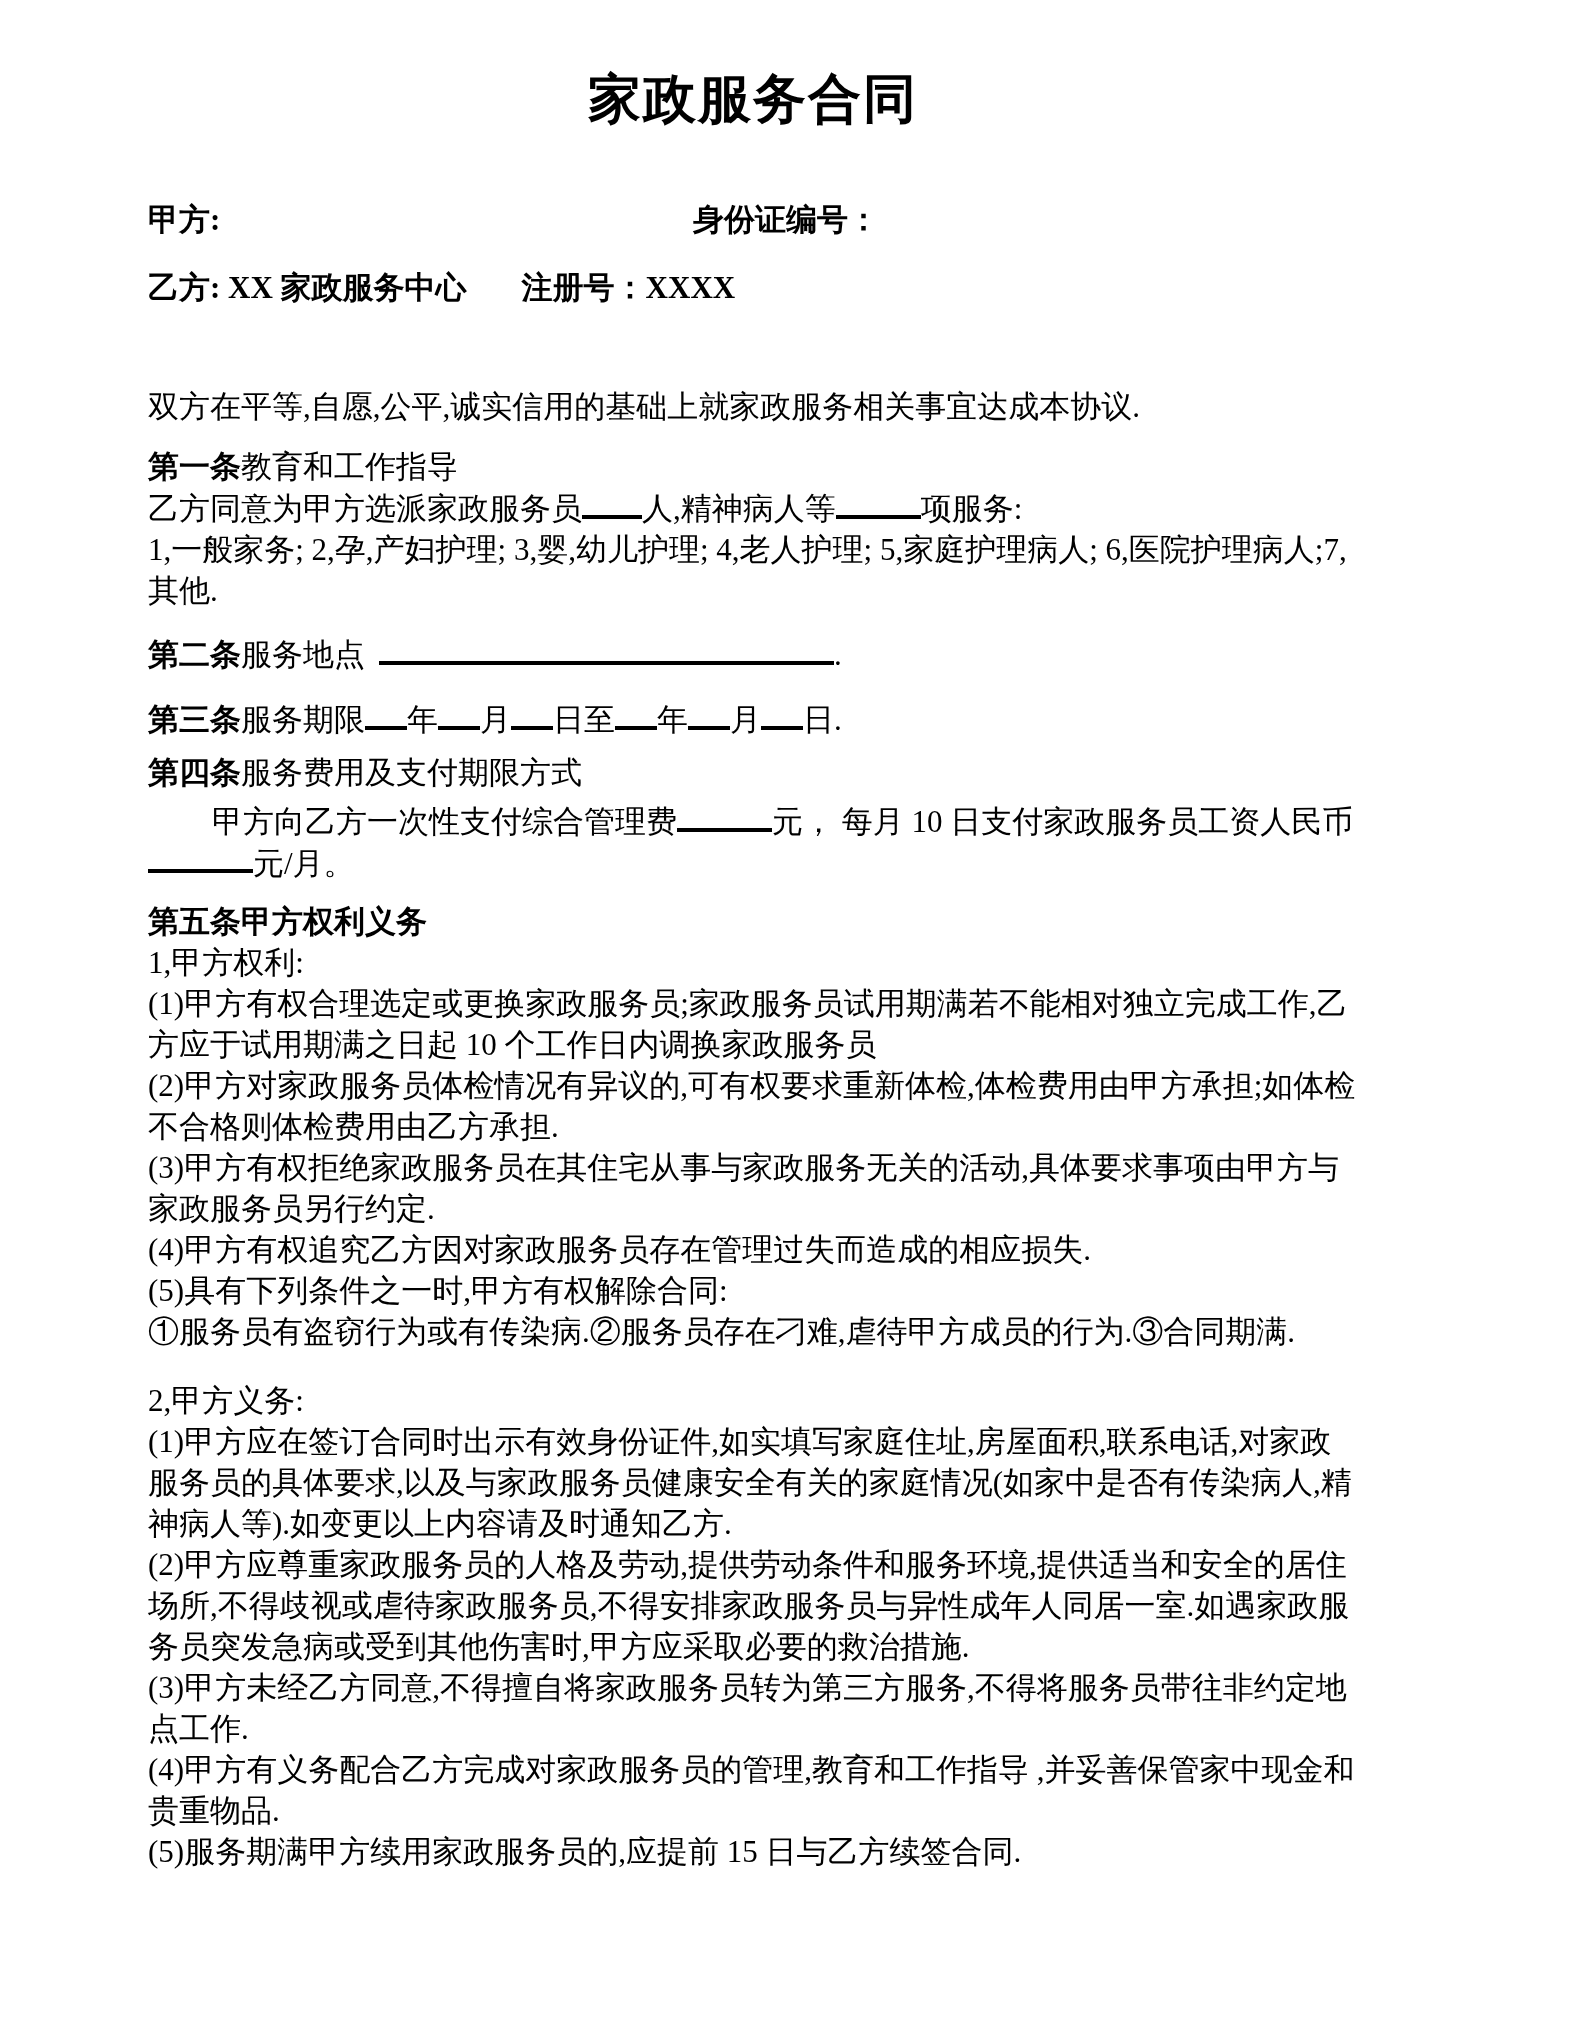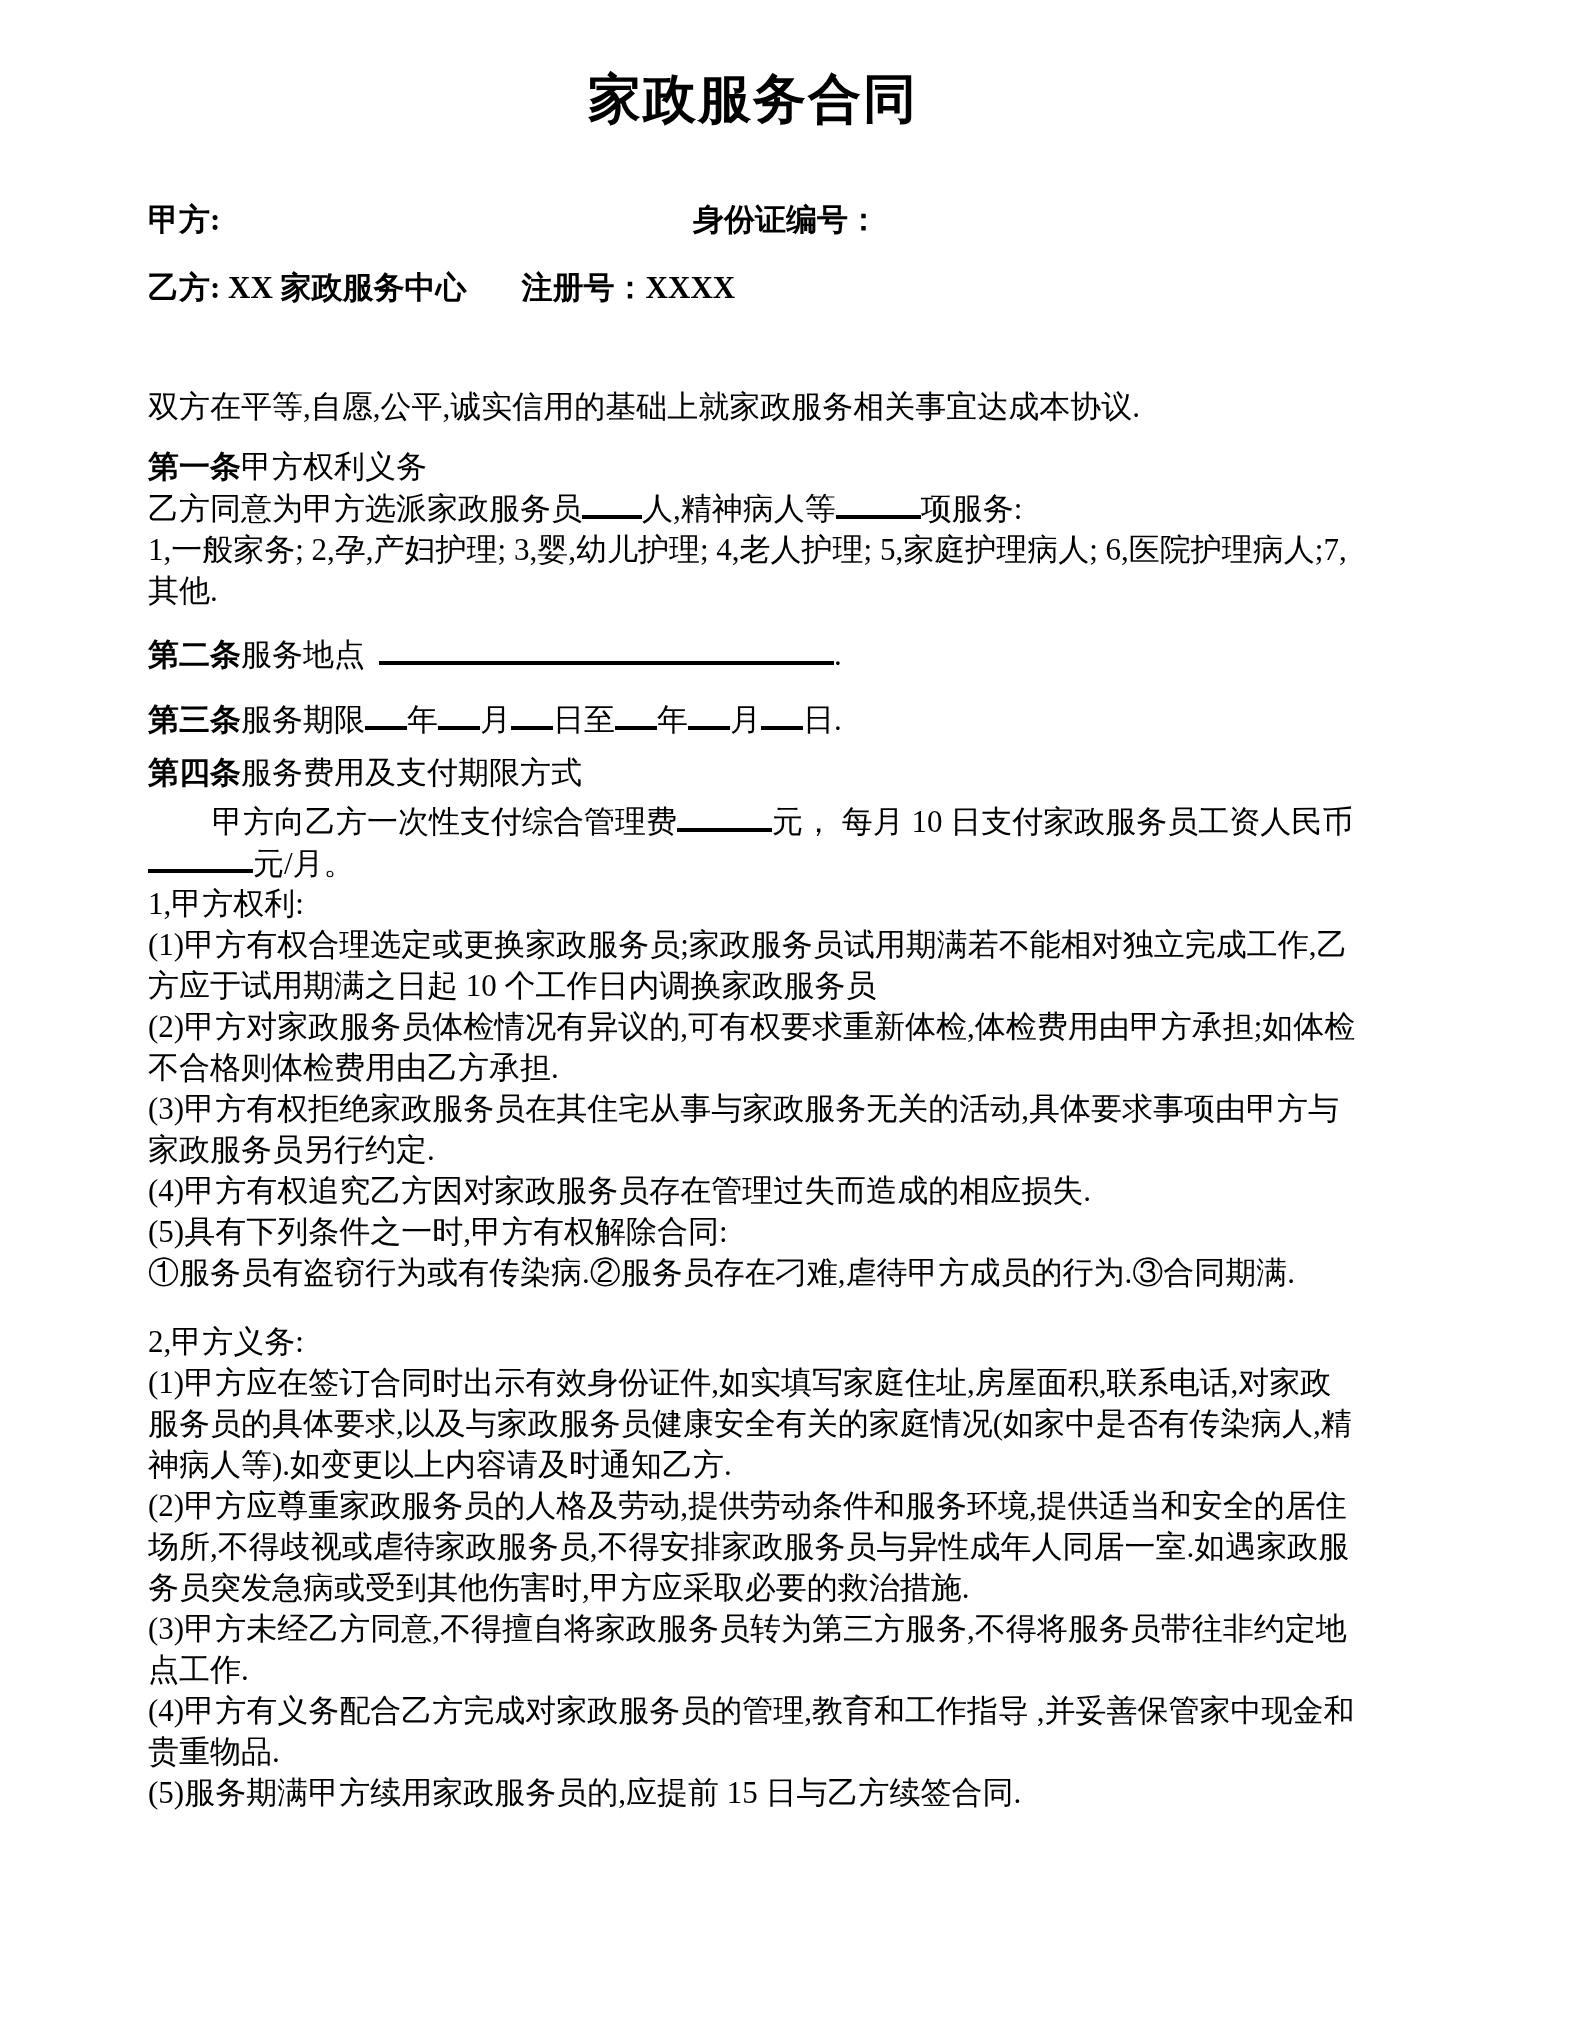--- a/index.html
+++ b/index.html
@@ -56,34 +56,35 @@
 <div class="page">
 
   <h1 class="title">家政服务合同</h1>
 
   <p class="line party-a"><span class="cell-left b">甲方:</span><span class="b">身份证编号：</span></p>
 
   <p class="line party-b"><span class="b">乙方:</span> <span class="b">XX 家政服务中心</span><span class="b reg">注册号：</span><span class="b">XXXX</span></p>
 
   <p class="line">双方在平等,自愿,公平,诚实信用的基础上就家政服务相关事宜达成本协议.</p>
 
-  <p class="line mt-art1"><span class="art-num">第一条</span><span>甲方权利义务</span></p>
+  <p class="line mt-art1"><span class="art-num">第一条</span><span>教育和工作指导</span></p>
 
   <p class="line"><span>乙方同意为甲方选派家政服务员</span><span class="blank w60"></span><span>人,精神病人等</span><span class="blank w85"></span><span>项服务:</span></p>
 
   <p class="line">1,一般家务; 2,孕,产妇护理; 3,婴,幼儿护理; 4,老人护理; 5,家庭护理病人; 6,医院护理病人;7,其他.</p>
 
   <p class="line mt-art2"><span class="art-num">第二条</span><span>服务地点</span><span class="blank w455"></span><span>.</span></p>
 
   <p class="line mt-art3"><span class="art-num">第三条</span><span>服务期限</span><span class="blank w42"></span><span>年</span><span class="blank w42"></span><span>月</span><span class="blank w42"></span><span>日至</span><span class="blank w42"></span><span>年</span><span class="blank w42"></span><span>月</span><span class="blank w42"></span><span>日.</span></p>
 
   <p class="line mt-art4"><span class="art-num">第四条</span><span>服务费用及支付期限方式</span></p>
 
   <p class="line fee-para"><span>甲方向乙方一次性支付综合管理费</span><span class="blank w95"></span><span>元， 每月 10 日支付家政服务员工资人民币</span><span class="blank w105"></span><span>元/月。</span></p>
 
+  <p class="line mt-art5"><span class="art-num">第五条</span><span class="b">甲方权利义务</span></p>
 
   <p class="line">1,甲方权利:</p>
   <p class="line">(1)甲方有权合理选定或更换家政服务员;家政服务员试用期满若不能相对独立完成工作,乙方应于试用期满之日起 10 个工作日内调换家政服务员</p>
   <p class="line">(2)甲方对家政服务员体检情况有异议的,可有权要求重新体检,体检费用由甲方承担;如体检不合格则体检费用由乙方承担.</p>
   <p class="line">(3)甲方有权拒绝家政服务员在其住宅从事与家政服务无关的活动,具体要求事项由甲方与家政服务员另行约定.</p>
   <p class="line">(4)甲方有权追究乙方因对家政服务员存在管理过失而造成的相应损失.</p>
   <p class="line">(5)具有下列条件之一时,甲方有权解除合同:</p>
   <p class="line">①服务员有盗窃行为或有传染病.②服务员存在刁难,虐待甲方成员的行为.③合同期满.</p>
 
   <p class="line mt-duties">2,甲方义务:</p>

